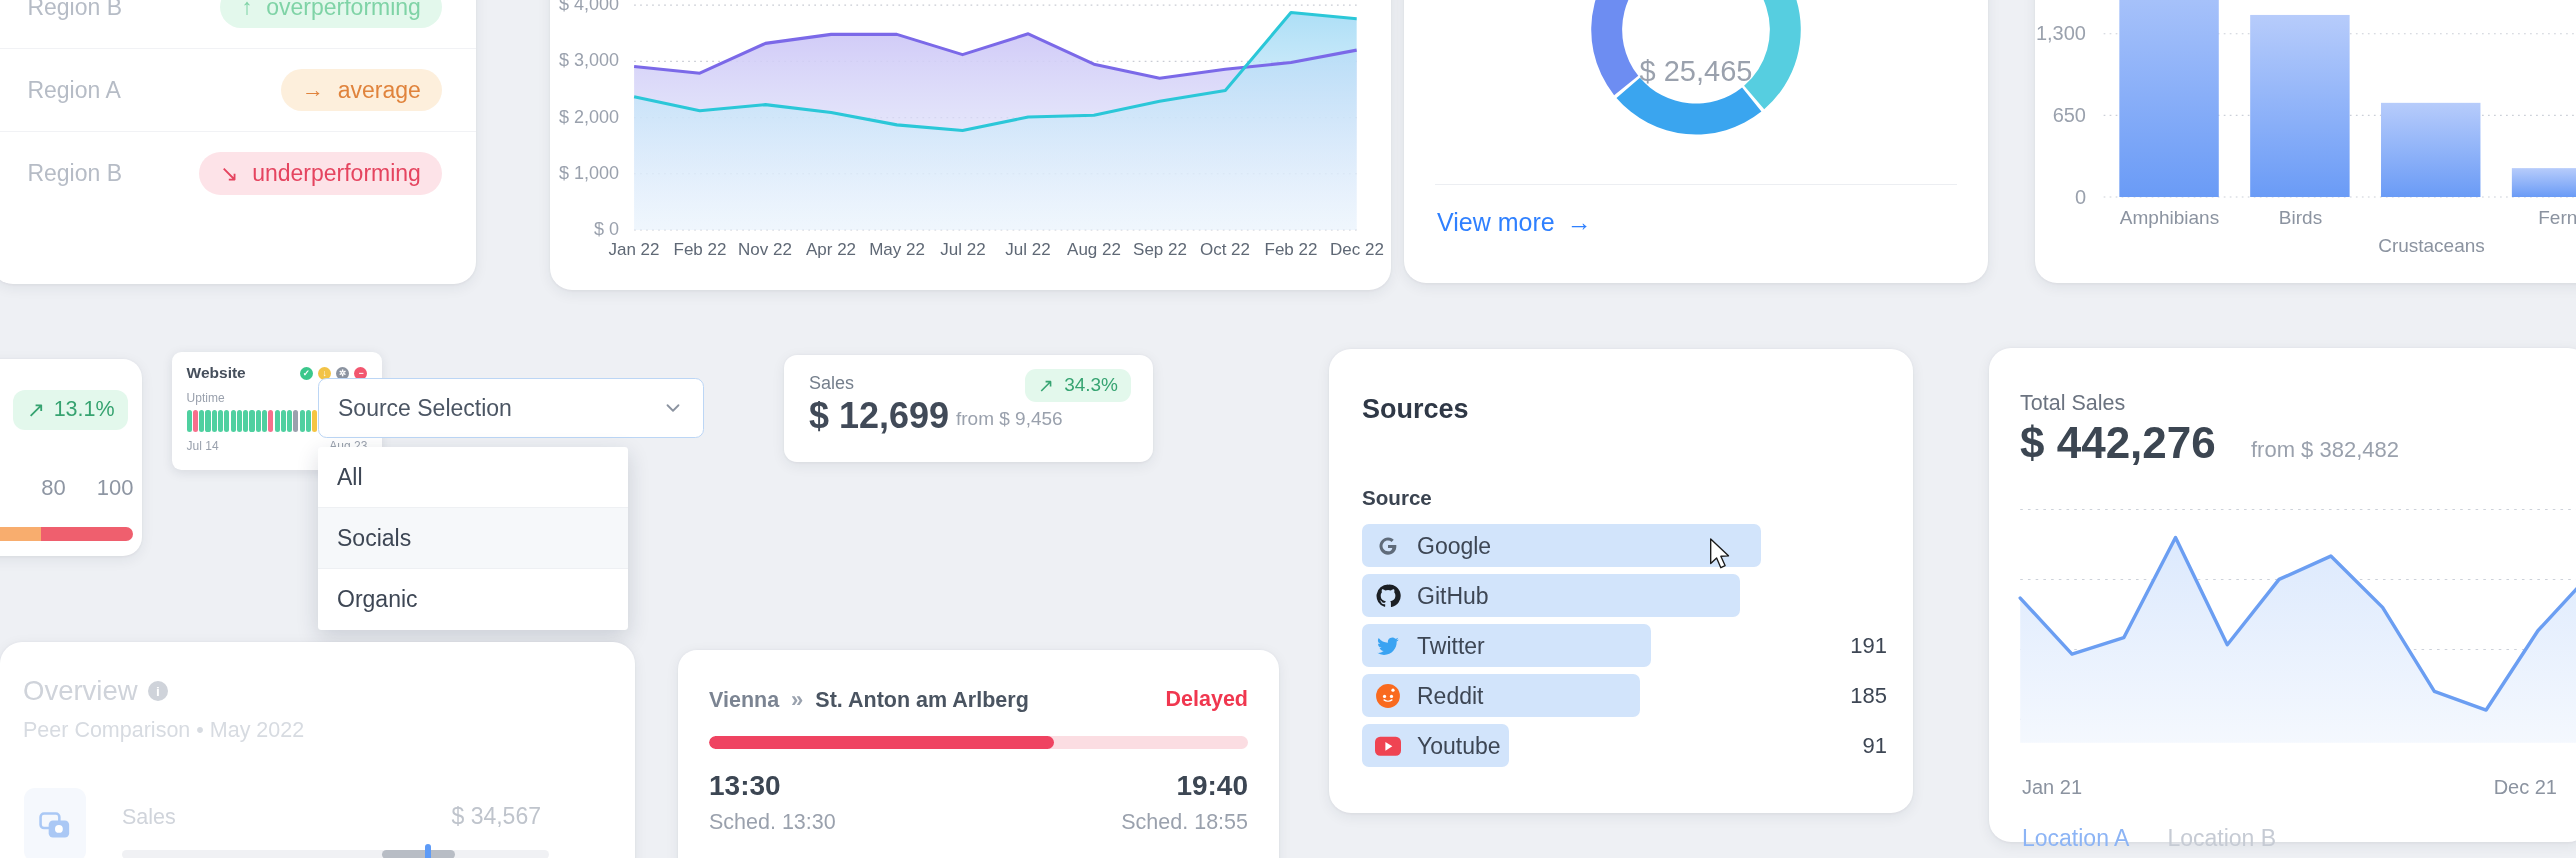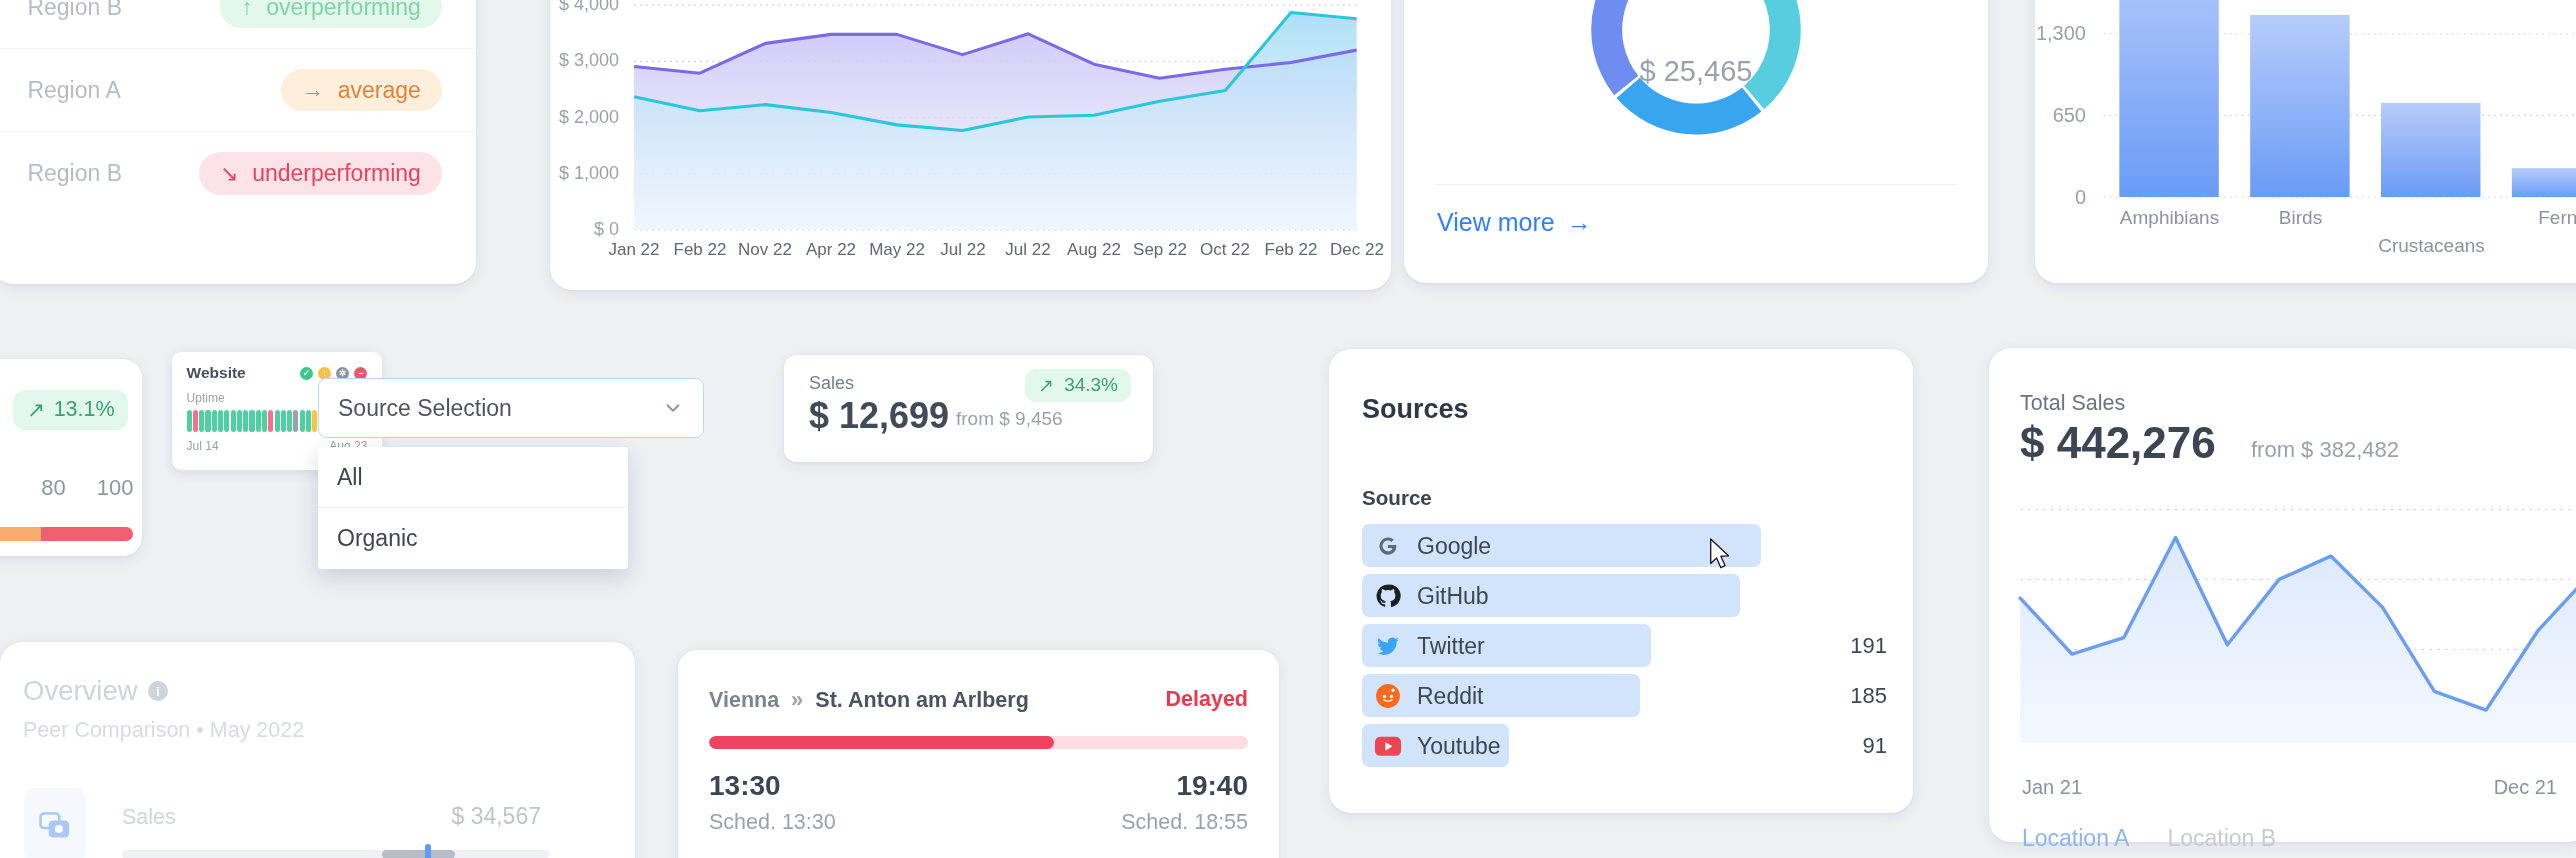--- a/index.html
+++ b/index.html
@@ -417,20 +417,21 @@
 
 <div class="src-select">
   <div class="select-box">
     <span class="select-label">Source Selection</span>
     <svg width="22" height="22" viewBox="0 0 24 24" fill="none" stroke="#8b93a0" stroke-width="2" stroke-linecap="round" stroke-linejoin="round">
       <polyline points="6 9 12 15 18 9"></polyline>
     </svg>
   </div>
   <div class="dropdown" id="dropdown">
       <div class="dd-item">All</div>
+      <div class="dd-item hover">Socials</div>
       <div class="dd-item">Organic</div>
     </div>
 </div>
 
 <svg class="cursor" viewBox="0 0 26 40">
   <path d="M2 1 L2 30 L9 23.5 L14 35 L19 32.5 L14 21.5 L23 21 Z" fill="#ffffff" stroke="#1a1a1a" stroke-width="1.6" stroke-linejoin="round"></path>
 </svg>
 
 <div class="card" id="total-card">
   <div class="tot-label">Total Sales</div>

